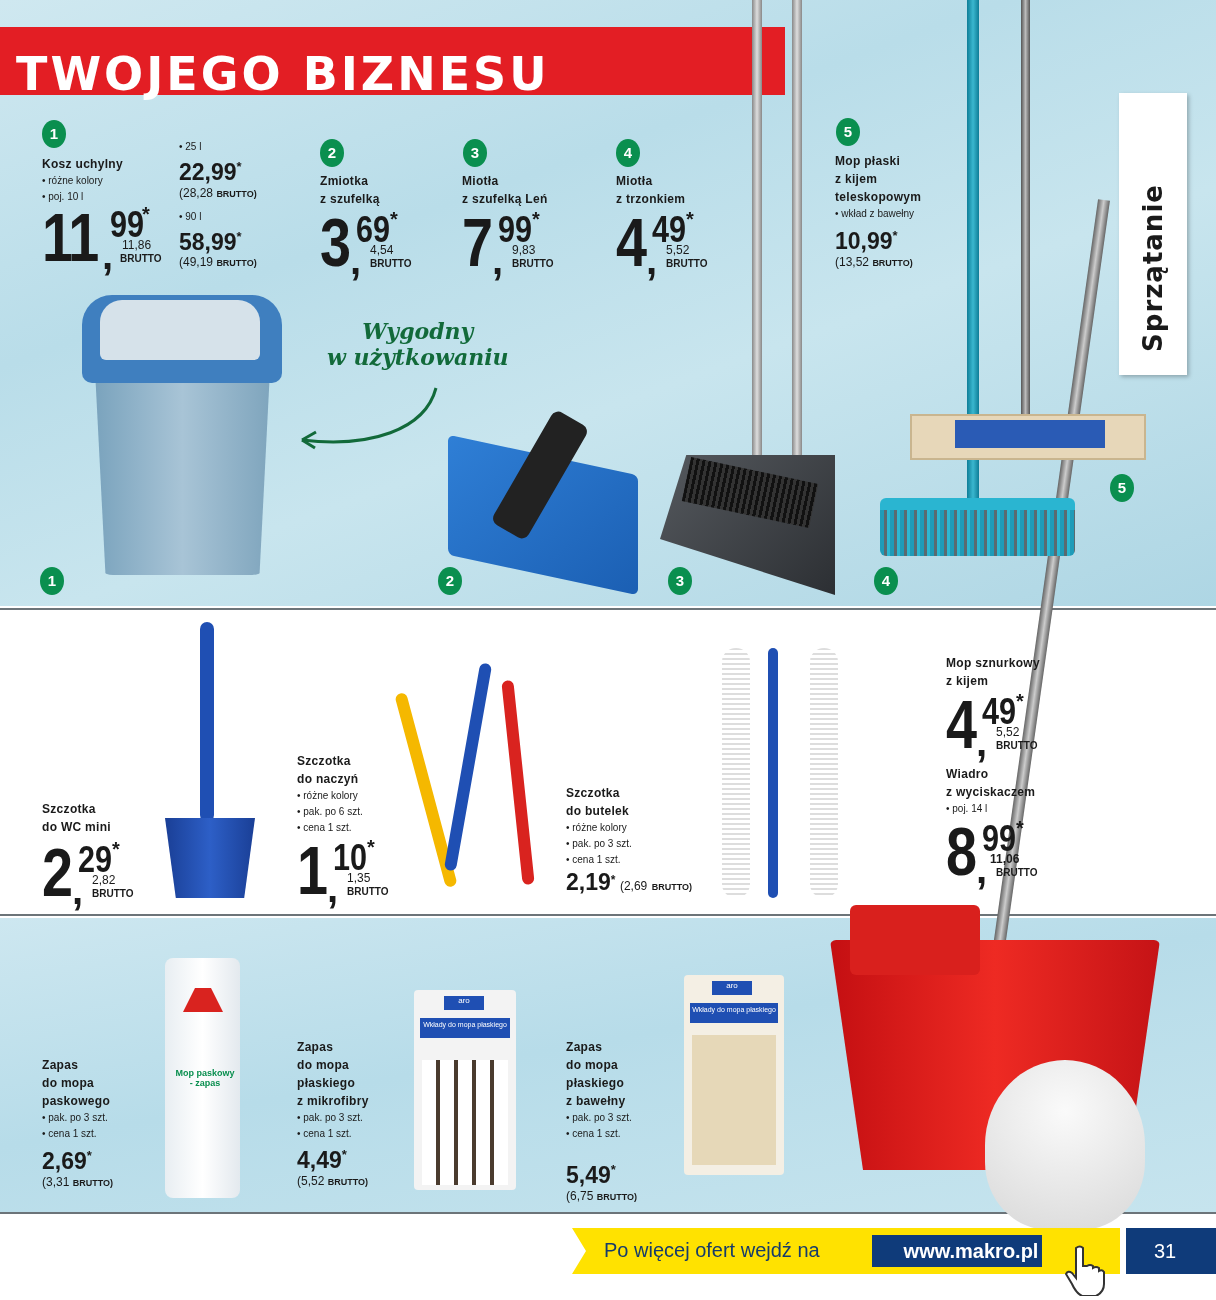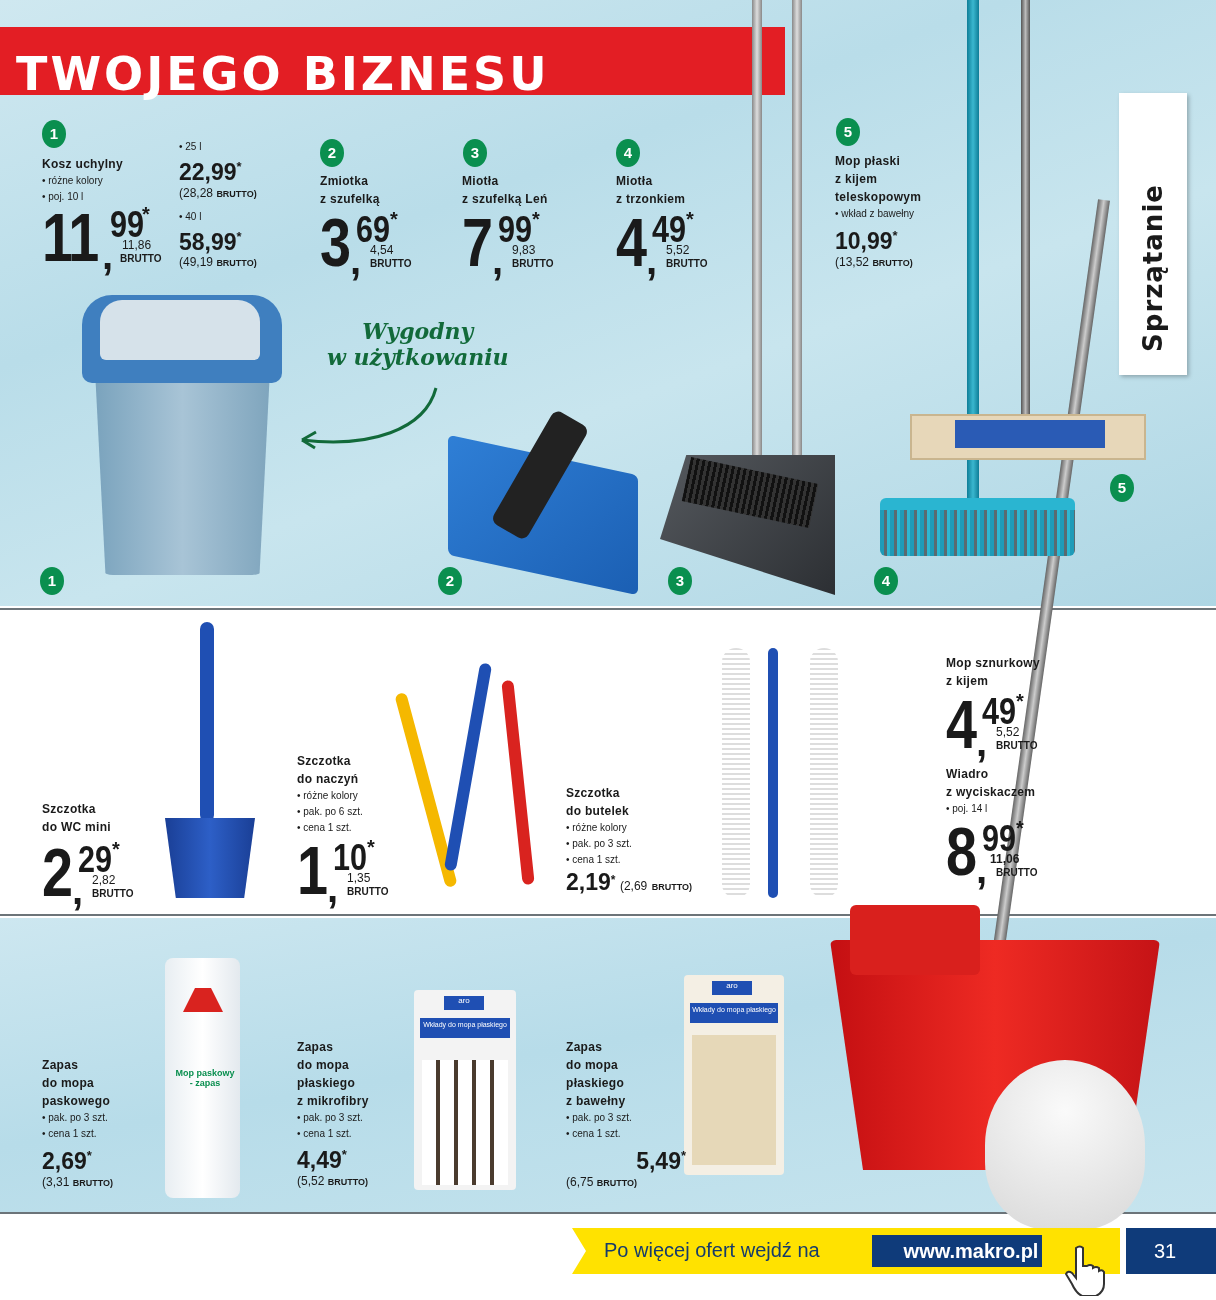--- a/index.html
+++ b/index.html
@@ -120,21 +120,21 @@
     <span class="dec" style="left:68px;top:-2px;">99</span>
     <span class="star" style="left:100px;top:-6px;">*</span>
     <span class="gross" style="left:80px;top:30px;">11,86</span>
     <span class="brutto" style="left:78px;top:44px;">BRUTTO</span>
   </div>
 </div>
 <div class="block" style="left:179px;top:139px;width:120px;">
   <div class="bullet">• 25 l</div>
   <div class="midprice"><span>22,99</span><sup>*</sup></div>
   <div class="gross-line"><span>(28,28</span> <span class="b">BRUTTO)</span></div>
-  <div class="bullet" style="margin-top:6px;">• 40 l</div>
+  <div class="bullet" style="margin-top:6px;">• 90 l</div>
   <div class="midprice"><span>58,99</span><sup>*</sup></div>
   <div class="gross-line"><span>(49,19</span> <span class="b">BRUTTO)</span></div>
 </div>
 
 <div class="badge" style="left:320px;top:139px;">2</div>
 <div class="block" style="left:320px;top:172px;width:130px;">
   <div class="pname">Zmiotka</div>
   <div class="pname">z szufelką</div>
   <div class="bigprice" style="margin-top:6px;">
     <span class="int">3</span>
@@ -301,21 +301,21 @@
   <div class="gross-line"><span>(5,52</span> <span class="b">BRUTTO)</span></div>
 </div>
 
 <div class="block" style="left:566px;top:1038px;width:120px;">
   <div class="pname">Zapas</div>
   <div class="pname">do mopa</div>
   <div class="pname">płaskiego</div>
   <div class="pname">z bawełny</div>
   <div class="bullet">• pak. po 3 szt.</div>
   <div class="bullet">• cena 1 szt.</div>
-  <div class="midprice" style="margin-top:2px;text-align:right;"><span>5,49</span><sup>*</sup></div>
+  <div class="midprice" style="margin-top:16px;"><span>5,49</span><sup>*</sup></div>
   <div class="gross-line"><span>(6,75</span> <span class="b">BRUTTO)</span></div>
 </div>
 
 <div class="promo">
   <span class="text">Po więcej ofert wejdź na</span>
   <span class="url">www.makro.pl</span>
 </div>
 <svg class="img" style="left:1062px;top:1244px;" width="46" height="52" viewBox="0 0 46 52">
   <path d="M14 4 q4 -3 7 0 l0 18 l4 0 q3 -2 6 0 l0 2 q3 -2 6 0 l0 3 q3 -2 5 1 l0 12 q0 8 -8 12 l-14 0 q-6 -3 -10 -12 l-6 -10 q2 -4 6 -1 l4 5 z" fill="#fff" stroke="#333" stroke-width="2"></path>
 </svg>

